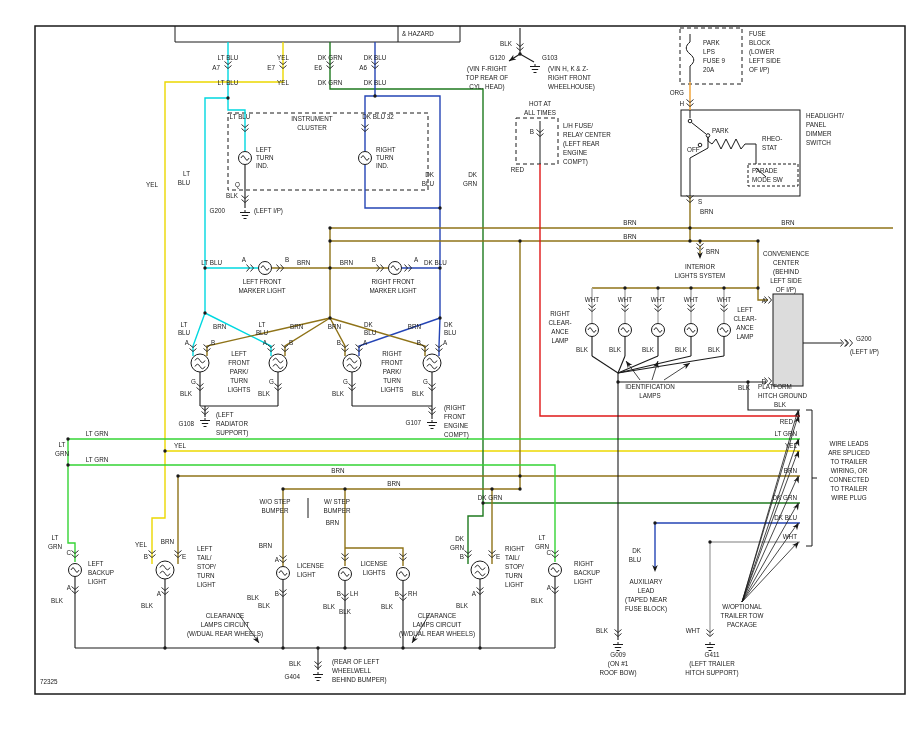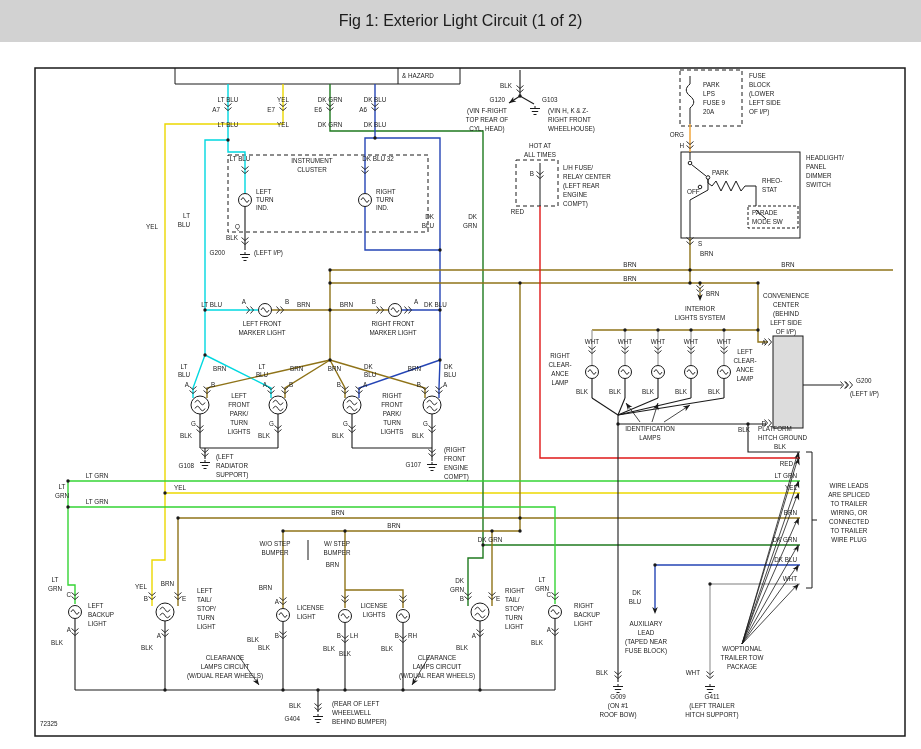--- a/index.html
+++ b/index.html
@@ -7,23 +7,20 @@
   .titlebar{width:921px;height:42px;background:#d2d2d2;display:flex;align-items:center;justify-content:center;}
   .titlebar .t{font-size:16px;color:#1c1c1c;}
   svg{display:block;}
   svg text{font-family:"Liberation Sans",sans-serif;font-size:6.3px;fill:#1a1a1a;}
   polyline,path.blk{fill:none;}
 </style>
 </head>
 <body>
 
 <div class="page">
-  <div class="titlebar">
-    <span class="t">Fig 1: Exterior Light Circuit (1 of 2)</span>
-  </div>
 
   <svg width="921" height="707" viewBox="0 42 921 707">
     <defs>
       <g id="lampS">
           <circle r="6.5" fill="#fff" stroke="#1a1a1a"></circle>
           <path d="M-4,0 q2,-4.5 4,0 q2,4.5 4,0" fill="none" stroke="#1a1a1a" stroke-width="0.9"></path>
         </g>
       <g id="lampD">
           <circle r="9" fill="#fff" stroke="#1a1a1a"></circle>
           <path d="M-5,-2.5 q2.5,-4.5 5,0 q2.5,4.5 5,0 M-5,3.5 q2.5,-4.5 5,0 q2.5,4.5 5,0" fill="none" stroke="#1a1a1a" stroke-width="0.9"></path>

